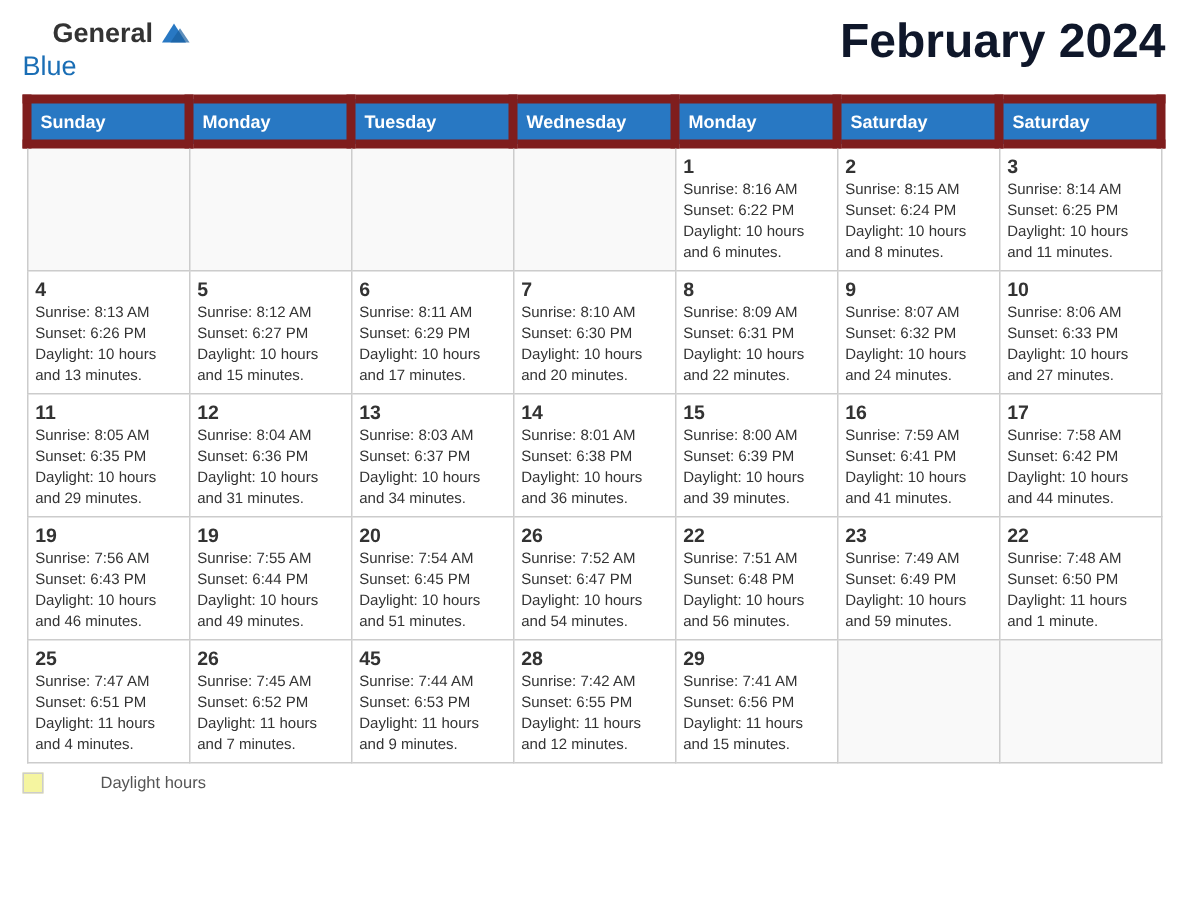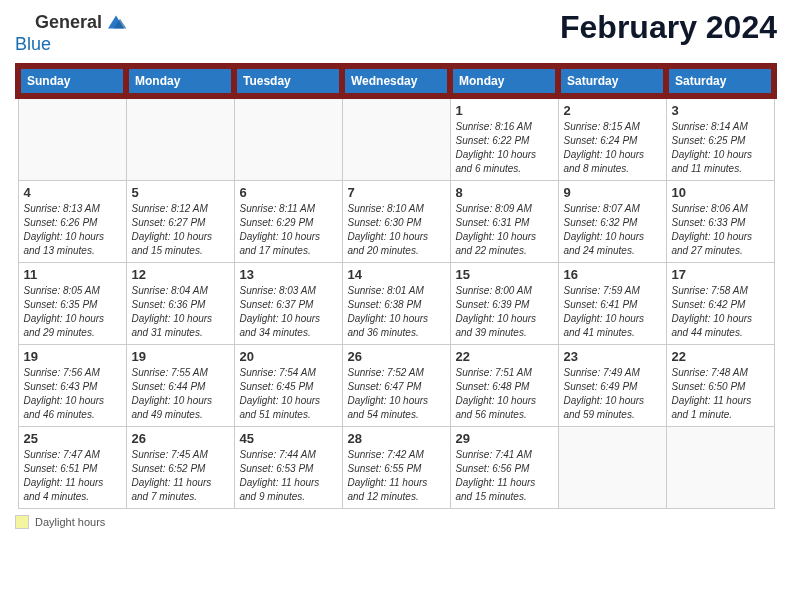--- a/index.html
+++ b/index.html
@@ -81,38 +81,38 @@
       font-size: 13px;
       font-weight: bold;
       color: #333;
       display: block;
       margin-bottom: 2px;
     }
     .day-info {
       color: #333;
       line-height: 1.4;
       font-size: 10px;
-      font-style: italic;
     }
     .footer-row {
       display: flex;
       align-items: center;
       gap: 6px;
       margin-top: 6px;
     }
     .daylight-box {
       width: 14px;
       height: 14px;
       background: #f5f5a0;
       border: 1px solid #ccc;
       display: inline-block;
     }
     .footer-label {
       font-size: 11px;
       color: #555;
+      margin-left: 32px;
     }
   </style>
 </head>
 <body>
 
 <div class="container">
   <div class="header-row">
     <div class="logo">
       <div>
         <div style="display:flex;align-items:center;margin-left:20px;">

